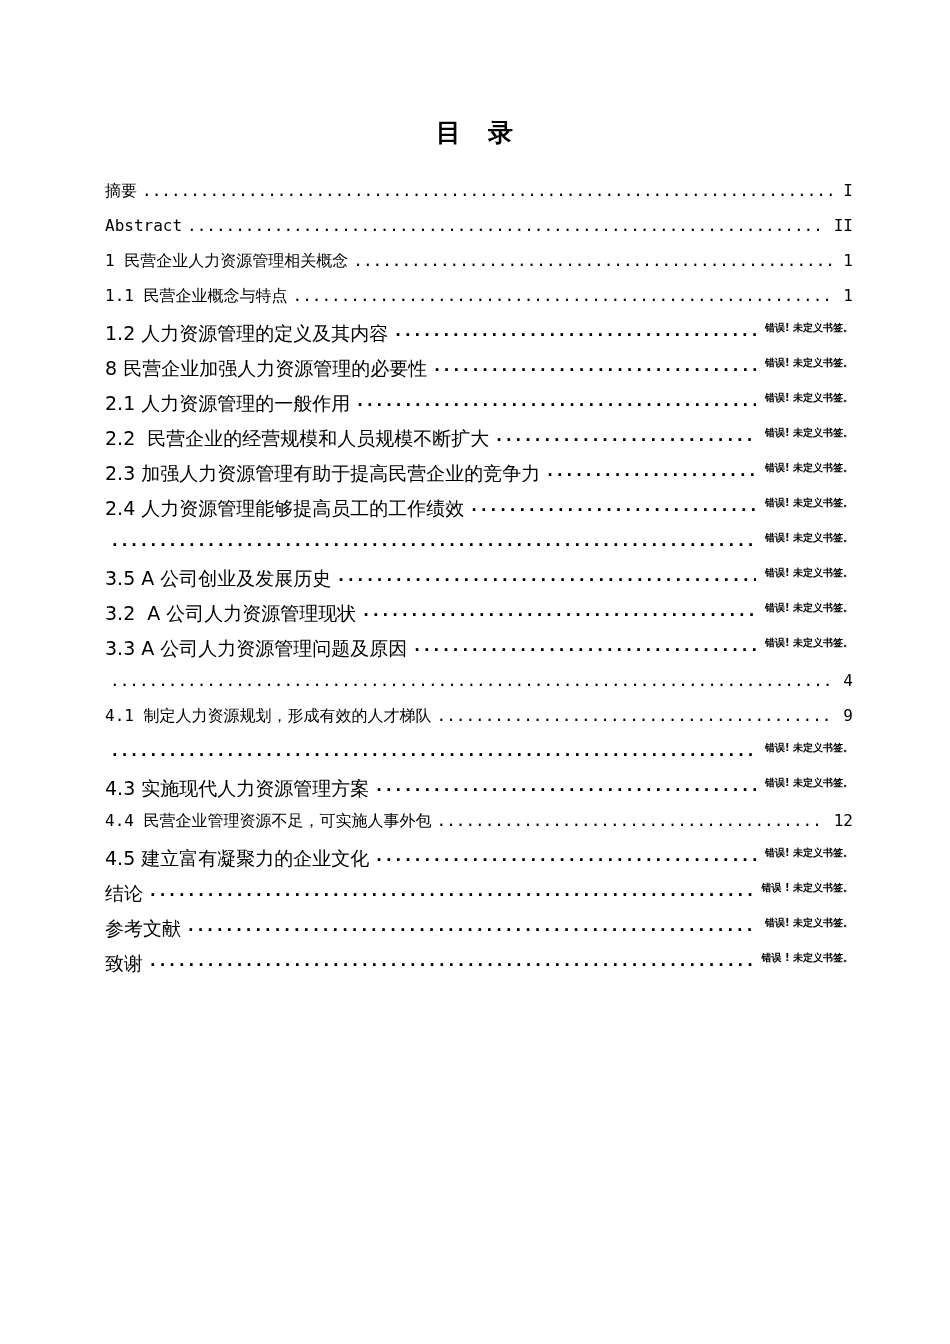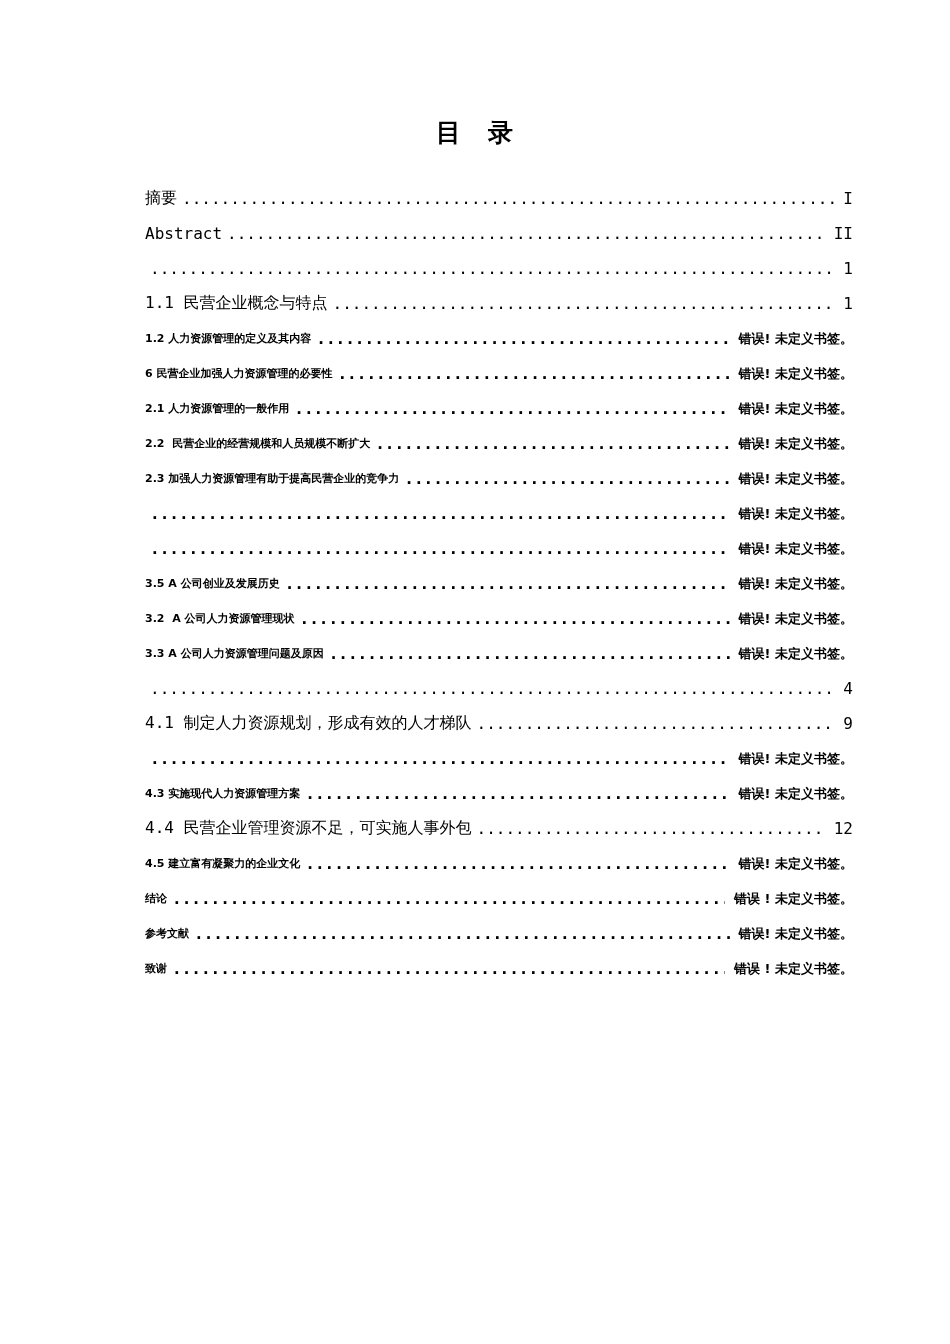--- a/index.html
+++ b/index.html
@@ -32,33 +32,32 @@
     letter-spacing: 1px;
   }
   .toc {
     position: absolute;
     left: 105px;
     right: 97px;
     top: 181px;
   }
   .row {
     display: flex;
-    align-items: center;
+    align-items: flex-start;
     height: 35px;
     font-size: 16px;
-    margin-left: 40px;
   }
   .row .label {
     flex: none;
     white-space: pre;
   }
   .row.bold .label {
     font-family: "DejaVu Sans", "Liberation Sans", sans-serif;
-    font-weight: bold;
-    font-size: 11px;
+    font-weight: normal;
+    font-size: 19px;
   }
   .dots {
     flex: 1 1 auto;
     min-width: 0;
     overflow: hidden;
     white-space: nowrap;
     padding-left: 5px;
     font-family: "DejaVu Sans Mono", "Liberation Mono", monospace;
     font-size: 16px;
   }
@@ -66,21 +65,21 @@
   .page {
     flex: none;
     padding-left: 9px;
     font-size: 16px;
     font-family: "DejaVu Sans Mono", "Liberation Mono", monospace;
     white-space: pre;
   }
   .page.err {
     font-family: "DejaVu Sans", "Liberation Sans", sans-serif;
     font-weight: bold;
-    font-size: 13px;
+    font-size: 10px;
   }
 </style>
 </head>
 <body>
 
 <div class="page-root">
 
   <div class="doc-title">目　录</div>
 
   <div class="toc">
@@ -91,38 +90,39 @@
         <span class="page">I</span>
     </div>
 
     <div class="row">
       <span class="label">Abstract</span>
         <span class="dots">....................................................................................................................................................................................................................................................................</span>
         <span class="page">II</span>
     </div>
 
     <div class="row">
+      <span class="label">1 民营企业人力资源管理相关概念</span>
         <span class="dots">....................................................................................................................................................................................................................................................................</span>
         <span class="page">1</span>
     </div>
 
     <div class="row">
       <span class="label">1.1 民营企业概念与特点</span>
         <span class="dots">....................................................................................................................................................................................................................................................................</span>
         <span class="page">1</span>
     </div>
 
     <div class="row bold">
       <span class="label">1.2 人力资源管理的定义及其内容</span>
         <span class="dots">....................................................................................................................................................................................................................................................................</span>
         <span class="page err">错误! 未定义书签。</span>
     </div>
 
     <div class="row bold">
-      <span class="label">6 民营企业加强人力资源管理的必要性</span>
+      <span class="label">8 民营企业加强人力资源管理的必要性</span>
         <span class="dots">....................................................................................................................................................................................................................................................................</span>
         <span class="page err">错误! 未定义书签。</span>
     </div>
 
     <div class="row bold">
       <span class="label">2.1 人力资源管理的一般作用</span>
         <span class="dots">....................................................................................................................................................................................................................................................................</span>
         <span class="page err">错误! 未定义书签。</span>
     </div>
 
@@ -132,20 +132,21 @@
         <span class="page err">错误! 未定义书签。</span>
     </div>
 
     <div class="row bold">
       <span class="label">2.3 加强人力资源管理有助于提高民营企业的竞争力</span>
         <span class="dots">....................................................................................................................................................................................................................................................................</span>
         <span class="page err">错误! 未定义书签。</span>
     </div>
 
     <div class="row bold">
+      <span class="label">2.4 人力资源管理能够提高员工的工作绩效</span>
         <span class="dots">....................................................................................................................................................................................................................................................................</span>
         <span class="page err">错误! 未定义书签。</span>
     </div>
 
     <div class="row bold">
         <span class="dots">....................................................................................................................................................................................................................................................................</span>
         <span class="page err">错误! 未定义书签。</span>
     </div>
 
     <div class="row bold">

